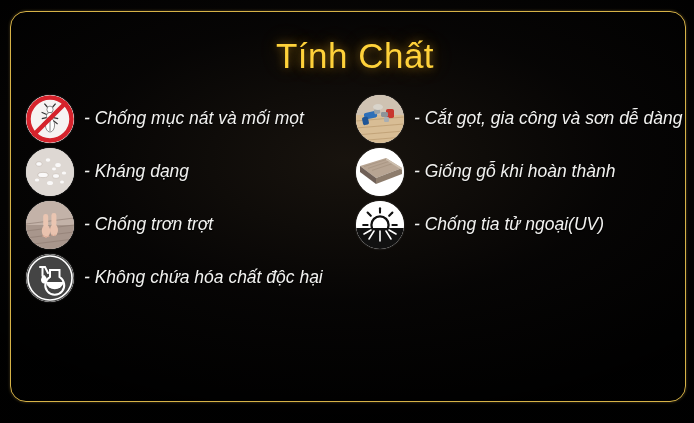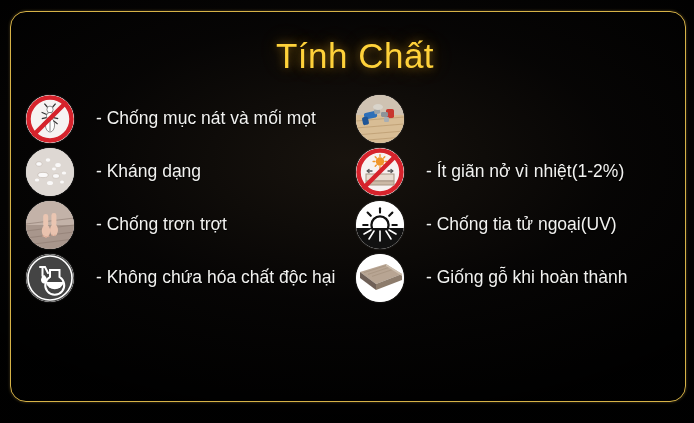--- a/index.html
+++ b/index.html
@@ -73,26 +73,27 @@
     height: 48px;
     min-width: 48px;
     border-radius: 50%;
     overflow: hidden;
     position: relative;
     background: #ffffff;
     box-shadow: 0 0 2px rgba(255,255,255,0.25);
   }
   .icon-wrap svg { display: block; width: 48px; height: 48px; }
   .feature-text {
-    margin-left: 22px;
+    margin-left: 10px;
     color: #f2f2f0;
     font-size: 17.5px;
     font-weight: 400;
     white-space: nowrap;
     text-shadow: 0 1px 1px rgba(0,0,0,0.9);
+    font-style: italic;
   }
 </style>
 </head>
 <body>
 
 <div id="page">
 
   <div class="frame"></div>
 
   <div class="title">Tính Chất</div>
@@ -215,44 +216,38 @@
               <rect x="18" y="14" width="6" height="5" rx="1.3" fill="#9aa2a8" transform="rotate(-12 21 16)"></rect>
             </g>
             <g>
               <rect x="30" y="14" width="8" height="9" rx="1.8" fill="#c8372e"></rect>
               <rect x="25" y="17" width="7" height="5" rx="1.4" fill="#8d9398"></rect>
               <rect x="28" y="22" width="5" height="5" rx="1.2" fill="#a8aeb3"></rect>
             </g>
             <ellipse cx="22" cy="12" rx="5" ry="3" fill="#d9d4cb"></ellipse>
           </svg>
         </span>
-      </div>
-
-      <div class="feature">
-        <span class="icon-wrap">
-          <svg viewBox="0 0 48 48">
-            <circle cx="24" cy="24" r="24" fill="#f7f2f1"></circle>
-            <circle cx="24" cy="24" r="21.5" fill="none" stroke="#d6232c" stroke-width="4.5"></circle>
-            <circle cx="24" cy="13.5" r="4.2" fill="#f0962a"></circle>
-            <g stroke="#f0962a" stroke-width="1.4" stroke-linecap="round">
-              <path d="M24 6.6 L24 8.4 M24 18.6 L24 20.4 M17.1 13.5 L18.9 13.5 M29.1 13.5 L30.9 13.5
-                       M19.2 8.7 L20.4 9.9 M27.6 17.1 L28.8 18.3 M28.8 8.7 L27.6 9.9 M20.4 17.1 L19.2 18.3"></path>
-            </g>
-            <g>
-              <rect x="10" y="26" width="28" height="7" fill="#e8dcd0" stroke="#a89684" stroke-width="1"></rect>
-              <rect x="10" y="33" width="28" height="4" fill="#cbb9a6" stroke="#a89684" stroke-width="1"></rect>
-            </g>
-            <g stroke="#555" stroke-width="1.3" stroke-linecap="round" fill="none">
-              <path d="M16 23 L11.5 23 M32 23 L36.5 23"></path>
-              <path d="M13 21.4 L11.2 23 L13 24.6 M35 21.4 L36.8 23 L35 24.6"></path>
-            </g>
-            <line x1="8.0" y1="39.5" x2="39.5" y2="8.0" stroke="#d6232c" stroke-width="4.5" stroke-linecap="round"></line>
-          </svg>
-        </span>
-        <span class="feature-text">- Ít giãn nở vì nhiệt(1-2%)</span>
+        <span class="feature-text">- Cắt gọt, gia công và sơn dễ dàng</span>
+      </div>
+
+
+      <div class="feature">
+        <span class="icon-wrap">
+          <svg viewBox="0 0 48 48">
+            <circle cx="24" cy="24" r="24" fill="#ffffff"></circle>
+            <g>
+              <polygon points="4,18 30,10 46,20 20,30" fill="#b8a593"></polygon>
+              <polygon points="4,18 20,30 20,36 4,24" fill="#6f6057"></polygon>
+              <polygon points="20,30 46,20 46,26 20,36" fill="#8d7c6c"></polygon>
+              <path d="M8 18.6 L30 11.6 M12 20.4 L33 13.4 M16 22.4 L37 15.4" stroke="#a3907d" stroke-width="0.7" fill="none" opacity="0.9"></path>
+              <polygon points="30,10 46,20 46,22 30,12" fill="#cdbfae"></polygon>
+            </g>
+          </svg>
+        </span>
+        <span class="feature-text">- Giống gỗ khi hoàn thành</span>
       </div>
 
       <div class="feature">
         <span class="icon-wrap">
           <svg viewBox="0 0 48 48">
             <circle cx="24" cy="24" r="24" fill="#ffffff"></circle>
             <path d="M0 27 L48 27 L48 48 L0 48 Z" fill="#111111"></path>
             <circle cx="24" cy="24" r="8.6" fill="none" stroke="#111111" stroke-width="2.3"></circle>
             <g stroke="#111111" stroke-width="2.1" stroke-linecap="round">
               <path d="M24 11.6 L24 7.2"></path>
@@ -265,32 +260,16 @@
               <path d="M14.8 33.2 L11.6 36.4"></path>
             </g>
             <g stroke="#ffffff" stroke-width="1.6" stroke-linecap="round">
               <path d="M24 30 L24 40 M30 30 L35 38 M18 30 L13 38 M33 29 L40 33 M15 29 L8 33"></path>
             </g>
           </svg>
         </span>
         <span class="feature-text">- Chống tia tử ngoại(UV)</span>
       </div>
 
-      <div class="feature">
-        <span class="icon-wrap">
-          <svg viewBox="0 0 48 48">
-            <circle cx="24" cy="24" r="24" fill="#ffffff"></circle>
-            <g>
-              <polygon points="4,18 30,10 46,20 20,30" fill="#b8a593"></polygon>
-              <polygon points="4,18 20,30 20,36 4,24" fill="#6f6057"></polygon>
-              <polygon points="20,30 46,20 46,26 20,36" fill="#8d7c6c"></polygon>
-              <path d="M8 18.6 L30 11.6 M12 20.4 L33 13.4 M16 22.4 L37 15.4" stroke="#a3907d" stroke-width="0.7" fill="none" opacity="0.9"></path>
-              <polygon points="30,10 46,20 46,22 30,12" fill="#cdbfae"></polygon>
-            </g>
-          </svg>
-        </span>
-        <span class="feature-text">- Giống gỗ khi hoàn thành</span>
-      </div>
-
     </div>
 
   </div>
 </div>
 
 </body></html>

